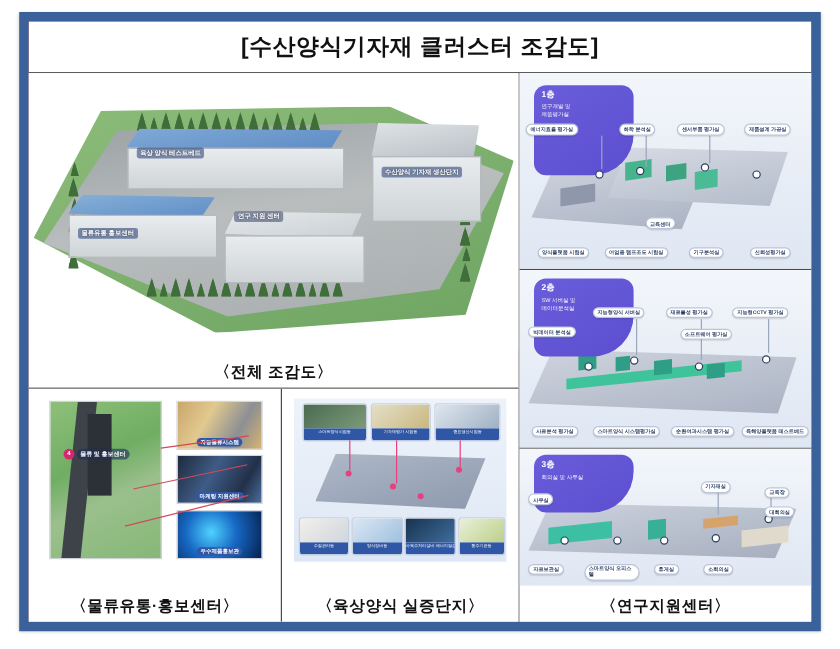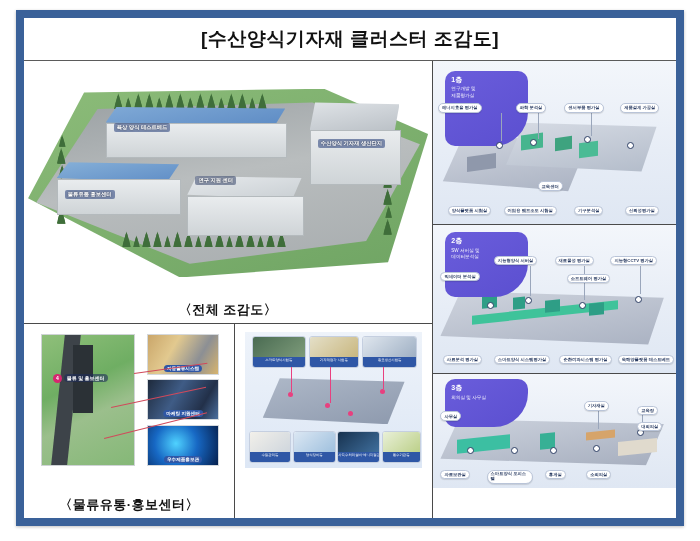--- a/index.html
+++ b/index.html
@@ -274,20 +274,21 @@
                 </div>
                 <div class="demo-card" style="left:52%;top:73%;width:23%;height:22%;">
                   <div class="ph" style="background:linear-gradient(140deg,#17324f,#3f6e9c);"></div>
                   <div class="cp">사육수처리설비·에너지절감시스템</div>
                 </div>
                 <div class="demo-card" style="left:77%;top:73%;width:21%;height:22%;">
                   <div class="ph" style="background:linear-gradient(140deg,#e9f0d8,#bcd089);"></div>
                   <div class="cp">통수기관동</div>
                 </div>
               </div>
+              <div class="panel-caption">〈육상양식 실증단지〉</div>
             </div>
           </div>
         </div>
 
         <div class="col-right">
 
           <div class="panel p-floor" style="flex:0 0 35.6%;">
             <div class="fl-art">
               <div class="fl-badge">
                 <div class="f-no">1층</div>
@@ -377,19 +378,20 @@
 
               <div class="chip" style="left:62%;top:24%;">기자재실</div>
               <div class="chip" style="left:84%;top:28%;">교육장</div>
               <div class="chip" style="left:3%;top:33%;">사무실</div>
               <div class="chip" style="left:84%;top:42%;">대회의실</div>
               <div class="chip" style="left:3%;top:84%;">자료보관실</div>
               <div class="chip" style="left:22%;top:84%;white-space:normal;width:38px;line-height:1.1;">스마트양식 오피스텔</div>
               <div class="chip" style="left:46%;top:84%;">휴게실</div>
               <div class="chip" style="left:63%;top:84%;">소회의실</div>
             </div>
+            <div class="panel-caption">〈연구지원센터〉</div>
           </div>
 
         </div>
       </div>
     </div>
   </div>
 </div>
 
 </body></html>

